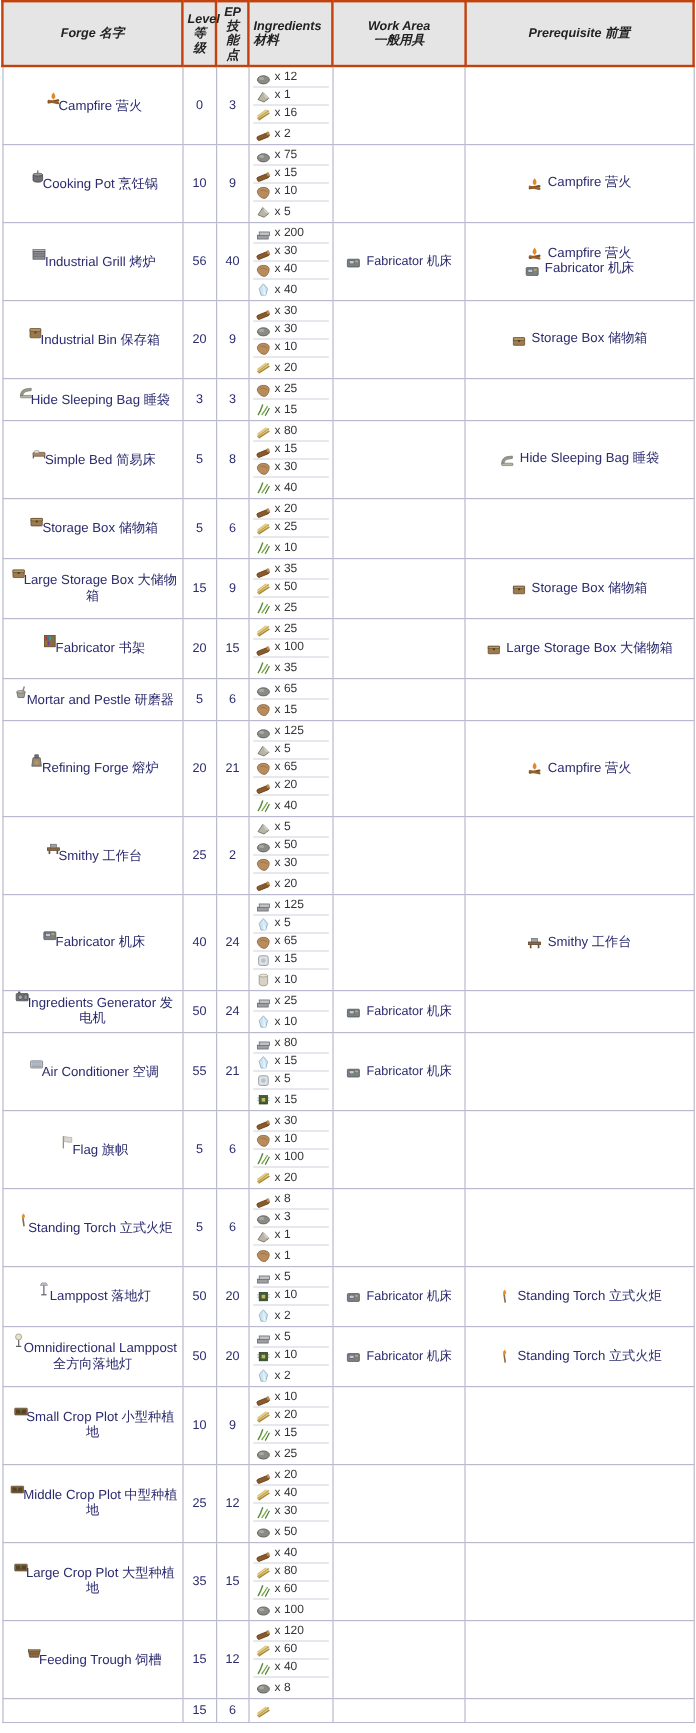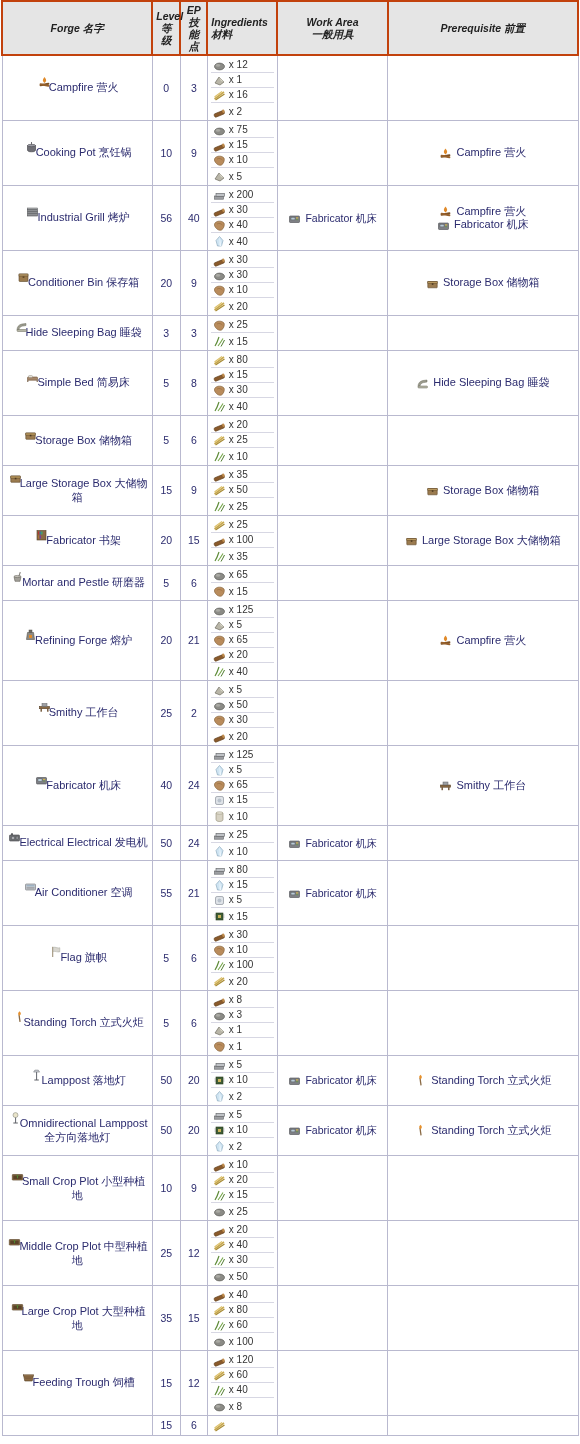--- a/index.html
+++ b/index.html
@@ -350,21 +350,21 @@
               </span>
               <span class="lbl">Fabricator 机床</span>
             </div>
           </td>
         </tr>
         <tr>
           <td class="name"><span class="ico nicon"><svg viewBox="0 0 13 13">
                 <rect x="2" y="3.5" width="9" height="7.5" rx="0.8" fill="#9a7a4d" stroke="#5e4828" stroke-width="0.6"></rect>
                 <rect x="2" y="3.5" width="9" height="2" fill="#b99a68" stroke="#5e4828" stroke-width="0.5"></rect>
                 <rect x="5.6" y="5.8" width="1.8" height="1.6" fill="#5e4828"></rect>
-              </svg></span><span class="lbl">Conditioner Bin 保存箱</span></td>
+              </svg></span><span class="lbl">Industrial Bin 保存箱</span></td>
           <td class="num">20</td>
           <td class="num">9</td>
           <td class="ing">
             <div class="ing-list">
               <div class="ing-row">
                 <span class="ico">
                   <svg viewBox="0 0 13 13">
                     <rect x="1" y="7" width="10.5" height="3.6" rx="1.3" fill="#8a5a2b" stroke="#5c3a18" stroke-width="0.6" transform="rotate(-22 6.5 8.8)"></rect>
                     <ellipse cx="10.4" cy="6.2" rx="1.2" ry="1.7" fill="#c08c4c" transform="rotate(-22 10.4 6.2)"></ellipse>
                   </svg>
@@ -898,21 +898,21 @@
               <span class="lbl">Smithy 工作台</span>
             </div>
           </td>
         </tr>
         <tr>
           <td class="name"><span class="ico nicon"><svg viewBox="0 0 13 13">
                 <rect x="1.5" y="4.5" width="10" height="6" rx="0.7" fill="#6f7174" stroke="#43454a" stroke-width="0.6"></rect>
                 <circle cx="5" cy="7.5" r="1.8" fill="#a9abb0" stroke="#43454a" stroke-width="0.5"></circle>
                 <rect x="8" y="5.6" width="2.6" height="3.6" fill="#8d8f93" stroke="#43454a" stroke-width="0.4"></rect>
                 <rect x="3" y="2.8" width="2" height="1.7" fill="#5a5c60"></rect>
-              </svg></span><span class="lbl">Electrical Electrical 发电机</span></td>
+              </svg></span><span class="lbl">Ingredients Generator 发电机</span></td>
           <td class="num">50</td>
           <td class="num">24</td>
           <td class="ing">
             <div class="ing-list">
               <div class="ing-row">
                 <span class="ico">
                   <svg viewBox="0 0 13 13">
                     <rect x="1.5" y="7" width="9" height="3.2" fill="#9ea0a3" stroke="#5f6164" stroke-width="0.6"></rect>
                     <rect x="3" y="4.3" width="8.5" height="3.1" fill="#bfc2c6" stroke="#5f6164" stroke-width="0.6"></rect>
                   </svg>

